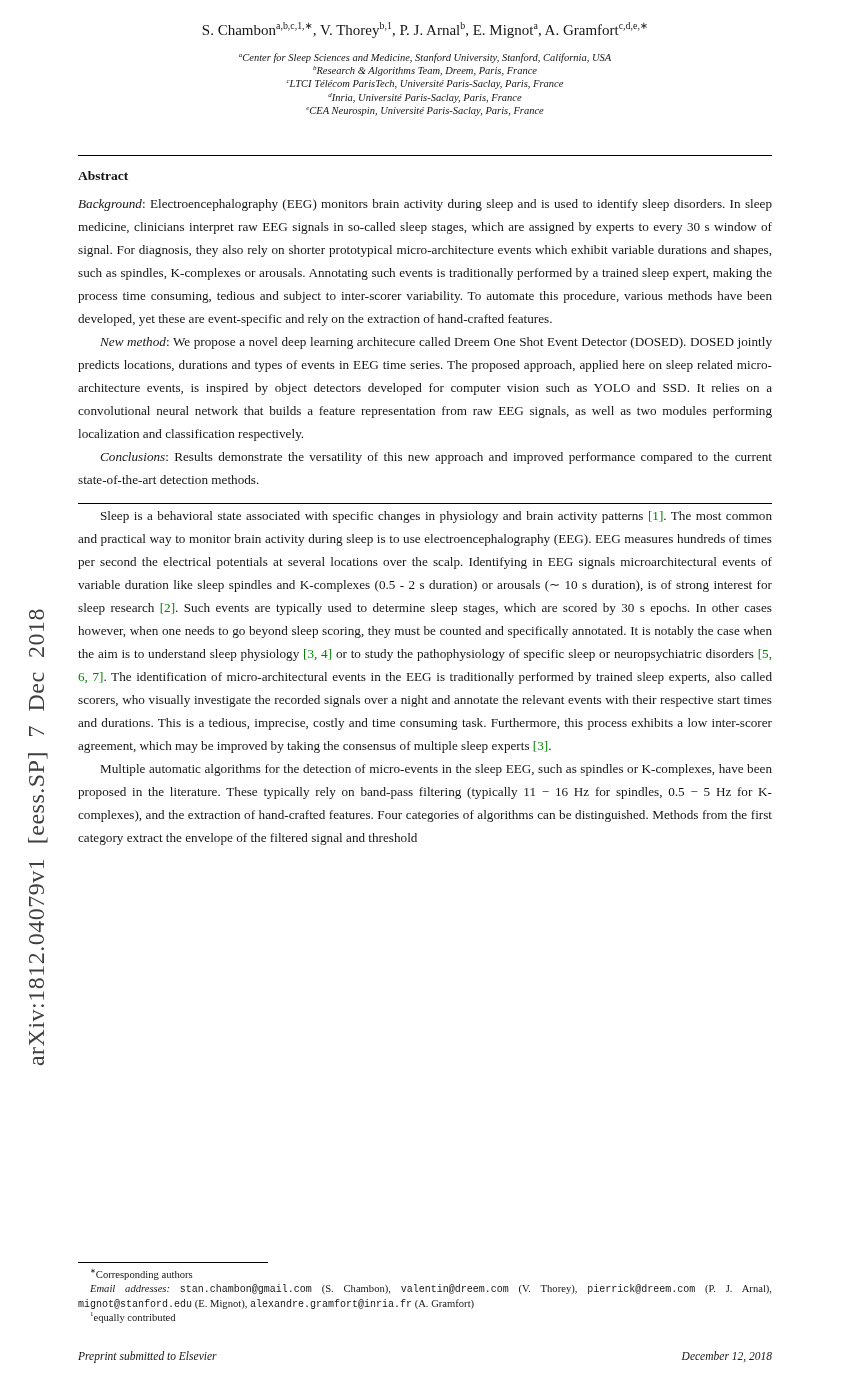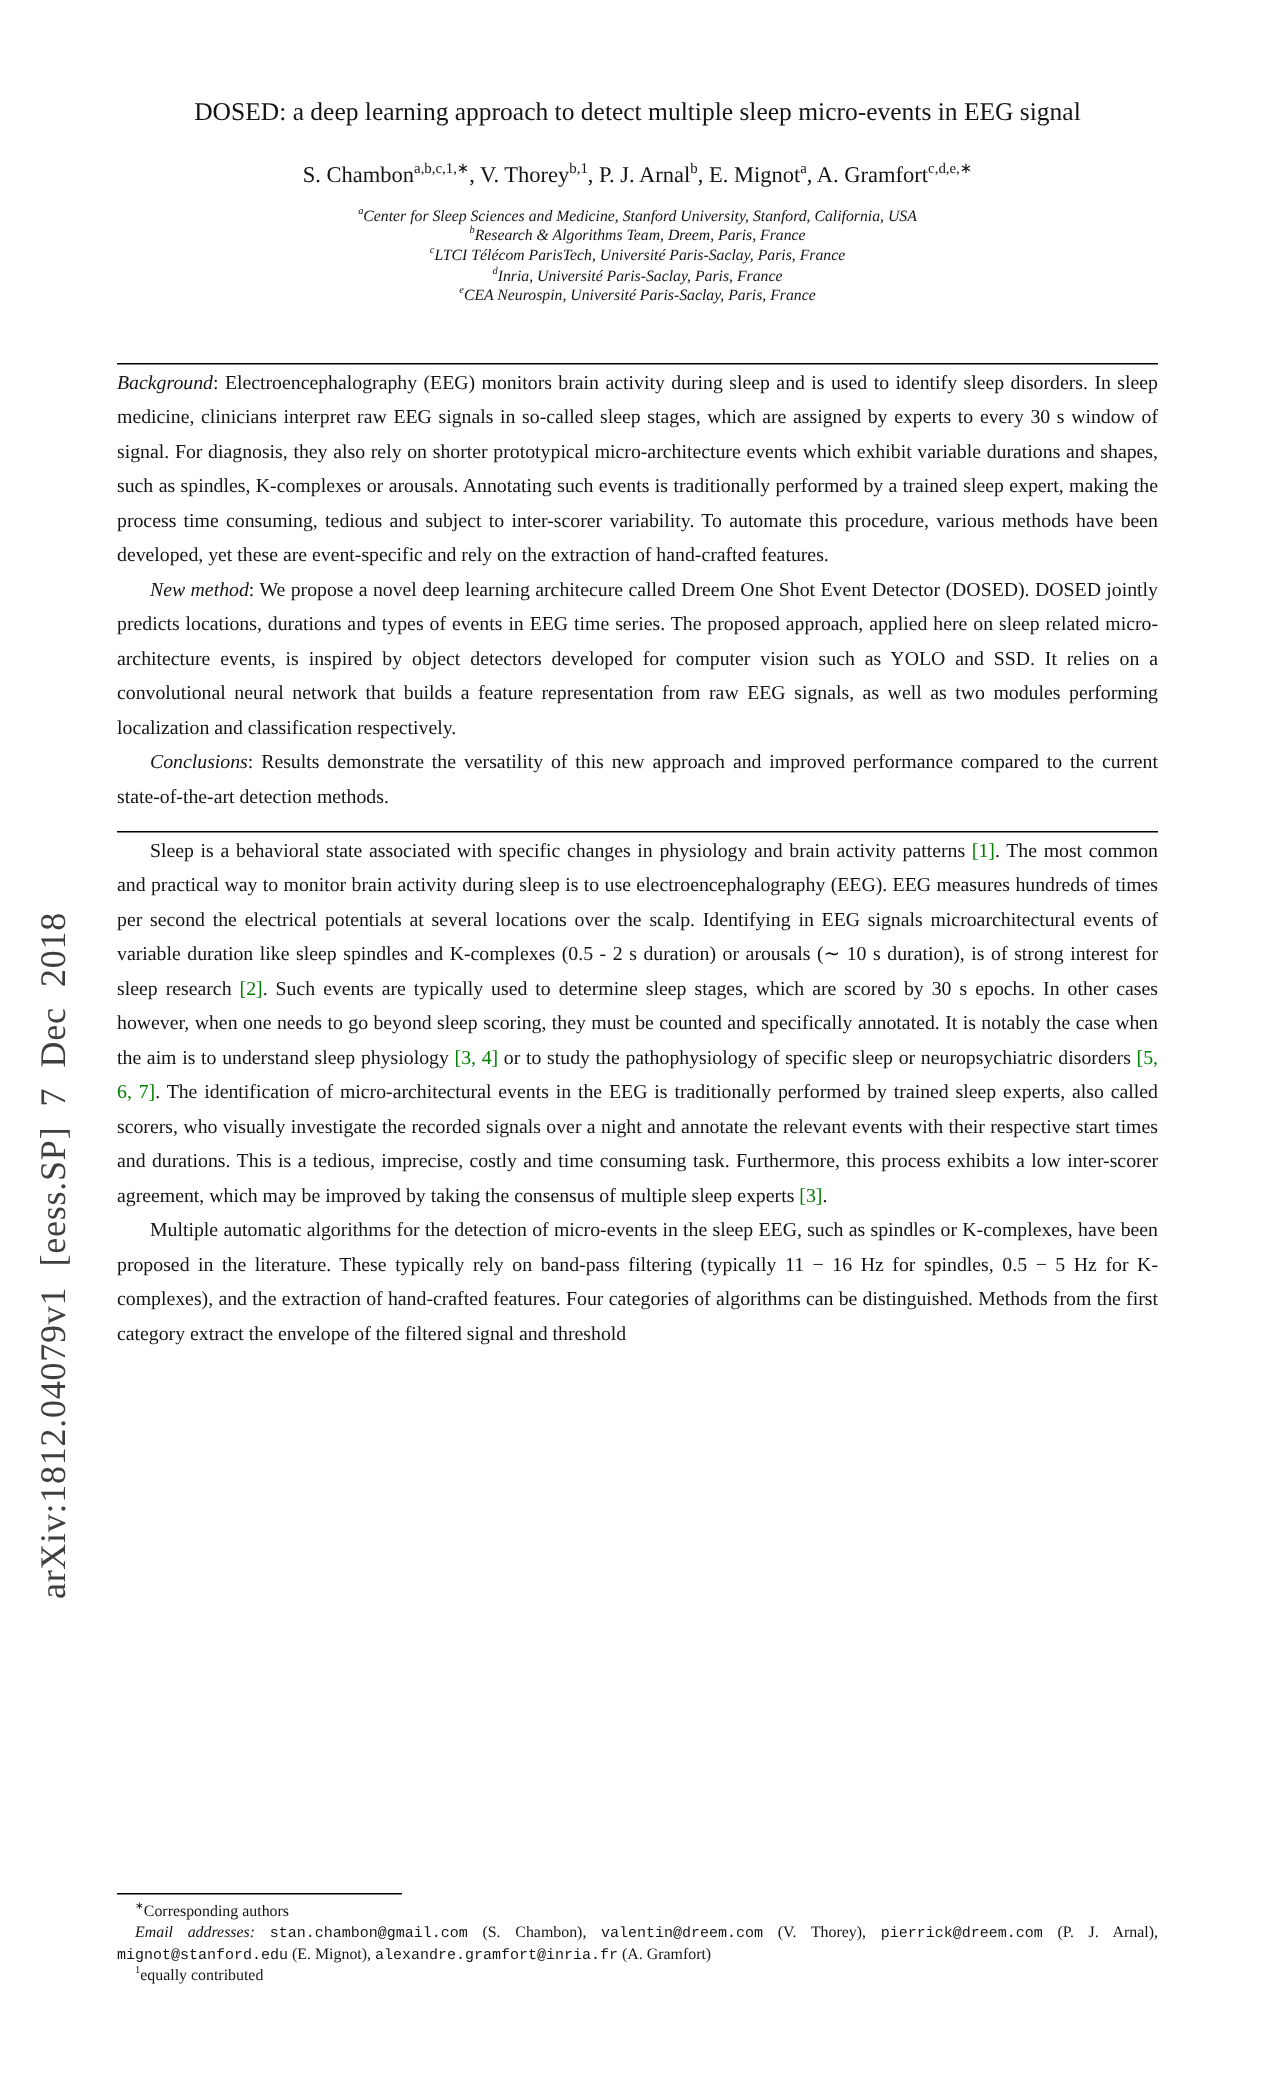--- a/index.html
+++ b/index.html
@@ -100,21 +100,20 @@
 </style>
 </head>
 <body>
 
 <div class="page">
 
   <div class="arxiv-stamp">arXiv:1812.04079v1 [eess.SP] 7 Dec 2018</div>
 
   <div class="content">
 
-    <h1 class="title">DOSED: a deep learning approach to detect multiple sleep micro-events in EEG signal</h1>
 
     <div class="authors">
       
     
         <span class="author"><span>S. Chambon</span><sup>a,b,c,1,∗</sup><span>, </span></span>
       
         <span class="author"><span>V. Thorey</span><sup>b,1</sup><span>, </span></span>
       
         <span class="author"><span>P. J. Arnal</span><sup>b</sup><span>, </span></span>
       
@@ -131,20 +130,21 @@
 
         <div class="affil"><sup>c</sup><span>LTCI Télécom ParisTech, Université Paris-Saclay, Paris, France</span></div>
 
         <div class="affil"><sup>d</sup><span>Inria, Université Paris-Saclay, Paris, France</span></div>
 
         <div class="affil"><sup>e</sup><span>CEA Neurospin, Université Paris-Saclay, Paris, France</span></div>
       </div>
 
     <hr class="rule rule-top">
 
+    <h2 class="abstract-heading">Abstract</h2>
 
     <div class="abstract-body">
 
         <p class="abs-para"><span class="lead">Background</span><span>: Electroencephalography (EEG) monitors brain activity during sleep and is used to identify sleep disorders. In sleep medicine, clinicians interpret raw EEG signals in so-called sleep stages, which are assigned by experts to every 30 s window of signal. For diagnosis, they also rely on shorter prototypical micro-architecture events which exhibit variable durations and shapes, such as spindles, K-complexes or arousals. Annotating such events is traditionally performed by a trained sleep expert, making the process time consuming, tedious and subject to inter-scorer variability. To automate this procedure, various methods have been developed, yet these are event-specific and rely on the extraction of hand-crafted features.</span></p>
 
         <p class="abs-para"><span class="lead">New method</span><span>: We propose a novel deep learning architecure called Dreem One Shot Event Detector (DOSED). DOSED jointly predicts locations, durations and types of events in EEG time series. The proposed approach, applied here on sleep related micro-architecture events, is inspired by object detectors developed for computer vision such as YOLO and SSD. It relies on a convolutional neural network that builds a feature representation from raw EEG signals, as well as two modules performing localization and classification respectively.</span></p>
 
 
         <p class="abs-para"><span class="lead">Conclusions</span><span>: Results demonstrate the versatility of this new approach and improved performance compared to the current state-of-the-art detection methods.</span></p>
       </div>
@@ -165,14 +165,18 @@
 
   <div class="footnotes">
     <hr class="footnote-rule">
     <div class="fn-line"><sup>∗</sup><span>Corresponding authors</span></div>
     <div class="fn-line">
       
     <span class="it">Email addresses: </span><span class="mono">stan.chambon@gmail.com</span><span class="text"> (S. Chambon), </span><span class="mono">valentin@dreem.com</span><span class="text"> (V. Thorey), </span><span class="mono">pierrick@dreem.com</span><span class="text"> (P. J. Arnal), </span><span class="mono">mignot@stanford.edu</span><span class="text"> (E. Mignot), </span><span class="mono">alexandre.gramfort@inria.fr</span><span class="text"> (A. Gramfort)</span></div>
     <div class="fn-line"><sup>1</sup><span>equally contributed</span></div>
   </div>
 
+  <div class="footer">
+    <span class="footer-left">Preprint submitted to Elsevier</span>
+    <span class="footer-right">December 12, 2018</span>
+  </div>
 
 </div>
 
 </body></html>

